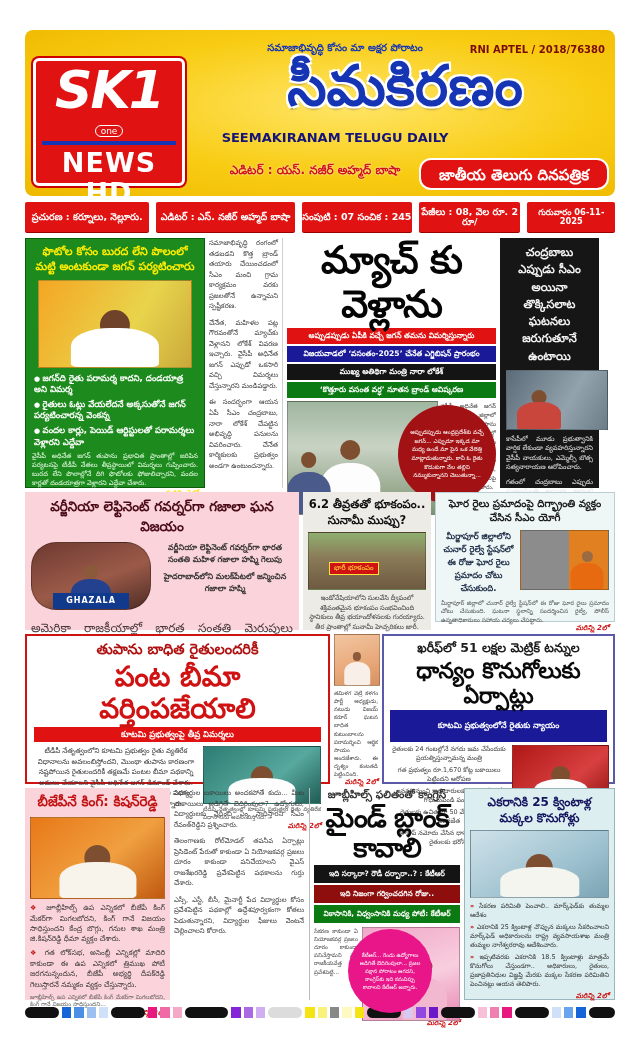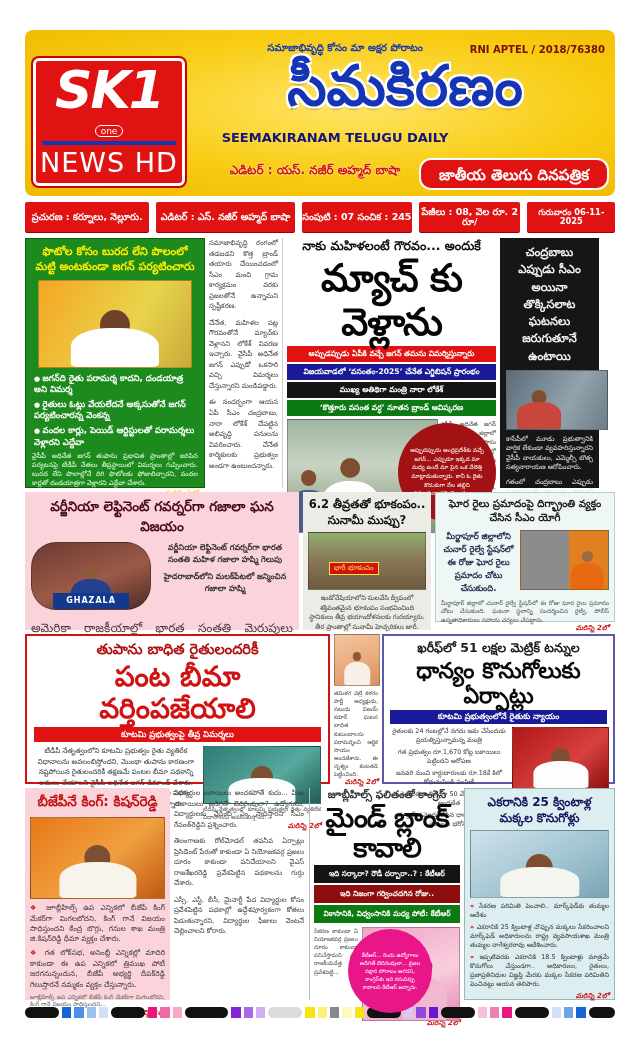--- a/index.html
+++ b/index.html
@@ -9,21 +9,21 @@
 
   
   .masthead{left:25px;top:30px;width:590px;height:166px;border-radius:8px;
     background:radial-gradient(ellipse at 55% 45%, #ffe567 0%, #f8cc12 55%, #eeb800 100%);}
   .logo{left:8px;top:28px;width:152px;height:128px;background:#e01212;border:3px solid #fff;
     border-radius:6px;color:#fff;text-align:center;box-shadow:0 0 0 2px #c00;}
   .logo-sk1{font-size:52px;font-weight:bold;font-style:italic;line-height:58px;letter-spacing:-2px;}
   .logo-one{display:inline-block;border:1.5px solid #fff;border-radius:6px;font-size:9px;
     padding:0 5px;margin-top:-6px;}
   .logo-bar{height:4px;background:#1635b5;margin:3px 6px;}
-  .logo-newshd{font-size:27px;font-weight:normal;letter-spacing:1px;line-height:30px;}
+  .logo-newshd{font-size:27px;font-weight:bold;letter-spacing:1px;line-height:30px;}
   .tagline{left:185px;top:12px;width:270px;text-align:center;font-size:10px;font-weight:bold;color:#1635b5;}
   .rni{right:10px;top:14px;font-size:10px;font-weight:bold;color:#7a0b0b;}
   .mast-title{left:170px;top:26px;width:420px;text-align:center;font-size:56px;font-weight:bold;
     color:#1635b5;text-shadow:-2px -2px 0 #fff,2px -2px 0 #fff,-2px 2px 0 #fff,2px 2px 0 #fff,0 3px 2px rgba(0,0,0,.35);
     line-height:60px;}
   .mast-sub{left:170px;top:100px;width:280px;text-align:center;font-size:13px;font-weight:bold;color:#14147a;}
   .mast-editor{left:150px;top:133px;width:280px;text-align:center;font-size:12px;font-weight:bold;color:#d01212;
     text-shadow:0 0 2px #fff;}
   .badge{right:6px;bottom:6px;width:190px;height:32px;background:#e01212;border:2px solid #fff;
     border-radius:12px;color:#fff;font-size:15px;font-weight:bold;text-align:center;line-height:30px;}
@@ -116,21 +116,21 @@
   .photo-jagan2{width:116px;height:56px;background:linear-gradient(140deg,#2e7d74,#57a89e 60%,#1f5c55);}
   .ins-caption{font-size:5.8px;color:#555;line-height:1.35;margin-top:2px;text-align:justify;}
 
   .col-narrow{left:334px;top:634px;width:44px;height:150px;}
   .photo-vijay{width:44px;height:50px;background:linear-gradient(160deg,#f2c6a0,#e8a87a 60%,#d89060);}
   .col-narrow .body{font-size:5.6px;color:#444;line-height:1.45;text-align:justify;margin-top:3px;}
 
   .box-grain{left:382px;top:634px;width:233px;height:150px;background:#fff;border:2px solid #5a5aa8;padding:4px 6px;}
   .box-grain .kicker{font-size:12.5px;font-weight:bold;color:#1c1c1c;text-align:center;}
   .box-grain .headline{font-size:22px;font-weight:bold;color:#0a0a0a;text-align:center;line-height:25px;}
-  .box-grain .bar{height:14px;font-size:8px;margin-top:2px;}
+  .box-grain .bar{height:32px;font-size:8px;margin-top:2px;}
   .grain-row{display:flex;margin-top:3px;justify-content:flex-end;}
   .grain-bullets{width:118px;font-size:6.4px;color:#3a3a3a;line-height:1.4;text-align:center;}
   .grain-bullets div{margin-bottom:3px;}
   .grain-right{flex:1;padding-left:4px;}
   .photo-grain{width:100%;height:60px;background:linear-gradient(140deg,#b01818,#d84040 60%,#8e1010);}
   .grain-caption{font-size:5.6px;color:#555;line-height:1.35;margin-top:2px;text-align:justify;}
 
   
   .box-kishan{left:25px;top:788px;width:145px;height:212px;background:#fbd3da;padding:5px;}
   .box-kishan .title{font-size:13.5px;font-weight:bold;color:#c01212;text-align:center;}
@@ -207,21 +207,20 @@
     <div class="more" style="color:#ffe23a">మరిన్ని 2లో</div>
   </div>
 
   <div class="abs col2 tinytext">
     <p>సమాజాభివృద్ధి రంగంలో తడబడని కొత్త బ్రాండ్ తయారు చేయించడంలో సీఎం మంచి గ్రామ కార్యక్రమం వరకు ప్రజలతోనే ఉన్నామని స్పష్టీకరణ.</p>
     <p>చేనేత, మహిళల పట్ల గౌరవంతోనే మ్యాచ్‌కు వెళ్లానని లోకేశ్ వివరణ ఇచ్చారు. వైసీపీ అధినేత జగన్ ఎప్పుడో ఒకసారి వచ్చి విమర్శలు చేస్తున్నారని మండిపడ్డారు.</p>
     <p>ఈ సందర్భంగా ఆయన ఏపీ సీఎం చంద్రబాబు, నారా లోకేశ్ చేపట్టిన అభివృద్ధి పనులను వివరించారు. చేనేత కార్మికులకు ప్రభుత్వం అండగా ఉంటుందన్నారు.</p>
   </div>
 
   <div class="abs center-story">
-    <div class="kicker">నాకు మహిళలంటే గౌరవం... అందుకే</div>
     <div class="headline">మ్యాచ్ కు వెళ్లాను</div>
     <div class="bar bar-red">అప్పుడప్పుడు ఏపీకి వచ్చే జగన్ తమను విమర్శిస్తున్నారు</div>
     <div class="bar bar-blue">విజయవాడలో ‘వసంతం-2025’ చేనేత ఎగ్జిబిషన్ ప్రారంభం</div>
     <div class="bar bar-black">ముఖ్య అతిథిగా మంత్రి నారా లోకేశ్</div>
     <div class="bar bar-green">‘కొత్తూరు వసంత వర్ధ’ నూతన బ్రాండ్ ఆవిష్కరణ</div>
     <div class="photo-match-wrap">
       <div class="photo photo-match">
         <div class="person" style="left:42%;width:40%;--shirt:#fdfdfd"></div>
         <div class="person" style="left:14%;width:30%;height:55%;--shirt:#4a5a8a"></div>
       </div>

